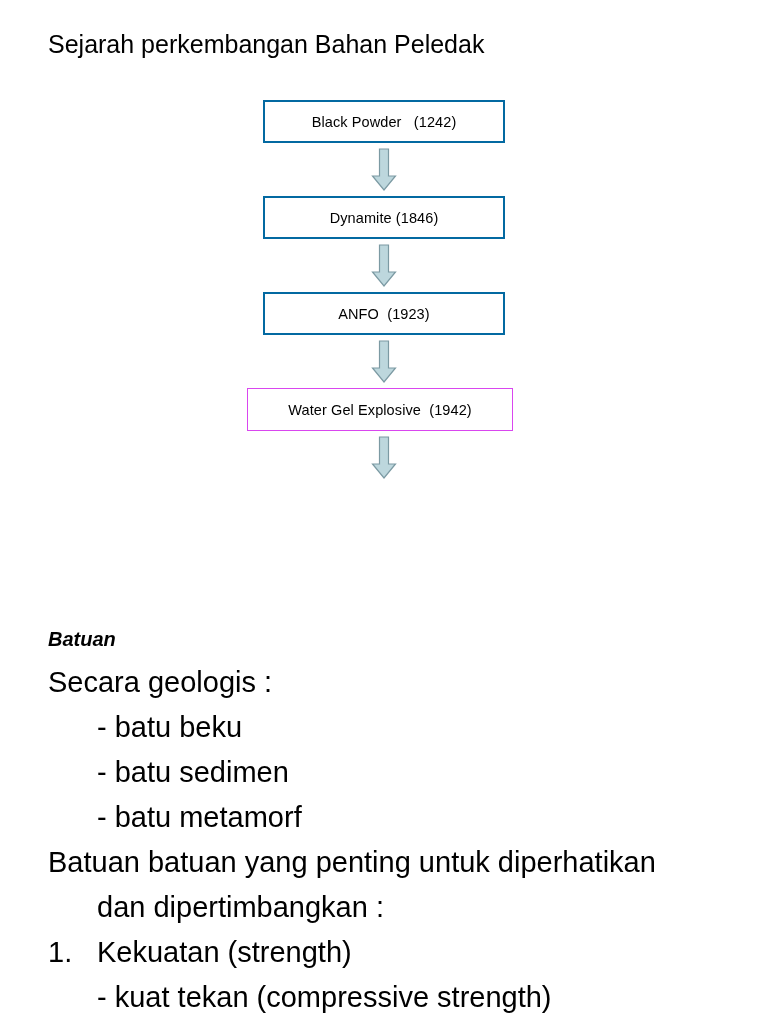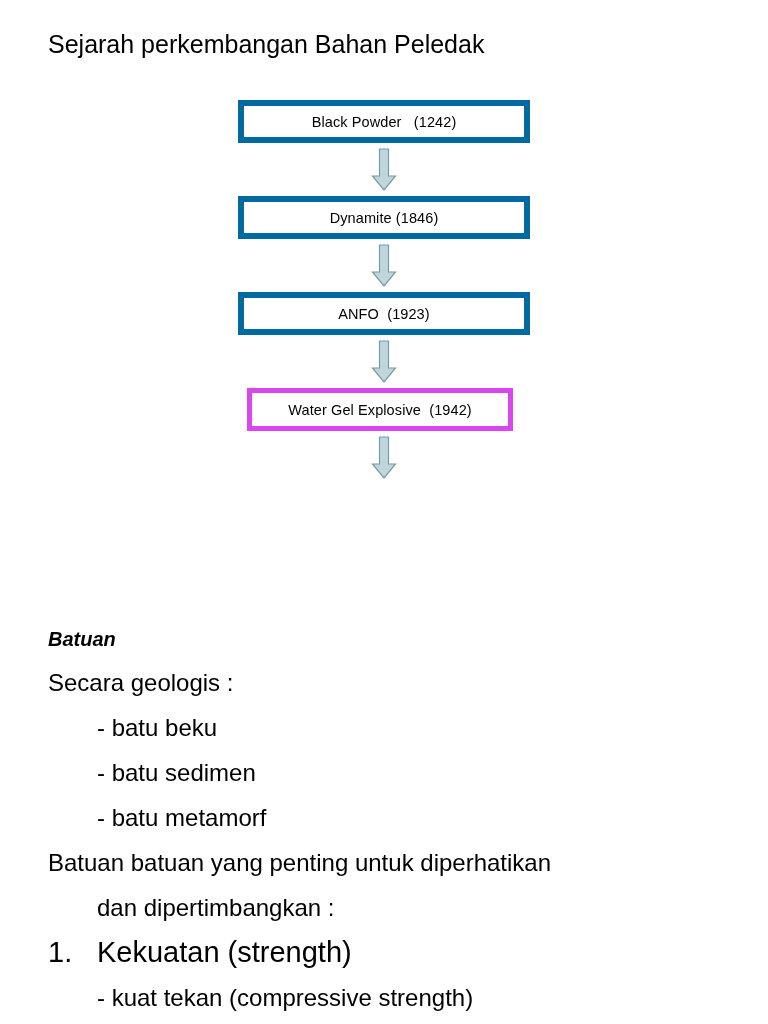--- a/index.html
+++ b/index.html
@@ -36,55 +36,55 @@
   }
   .flow-row {
     position: relative;
     width: 768px;
     display: flex;
     justify-content: center;
   }
   .flow-box {
     box-sizing: border-box;
     background: #ffffff;
-    border: 6px solid #0369a1;
+    border: 2px solid #0369a1;
     height: 43px;
-    width: 292px;
+    width: 242px;
     display: flex;
     align-items: center;
     justify-content: center;
     font-size: 14.5px;
     letter-spacing: 0.1px;
     color: #000;
     white-space: pre;
   }
   .flow-box.wide {
     width: 266px;
-    border: 5px solid #d946ef;
+    border: 1px solid #d946ef;
     margin-left: -8px;
   }
 
   .flow-arrow {
     width: 768px;
     height: 53px;
     display: flex;
     justify-content: center;
     align-items: center;
   }
   .flow-arrow svg { display: block; }
 
   
   .body-text {
     position: absolute;
     left: 0;
     top: 618px;
     width: 768px;
   }
   .txt-line {
-    font-size: 24px;
+    font-size: 29px;
     line-height: 45px;
     color: #000;
     white-space: pre;
     margin-left: 48px;
   }
   .txt-line.heading {
     font-weight: bold;
     font-style: italic;
     font-size: 20px;
     line-height: 42px;

